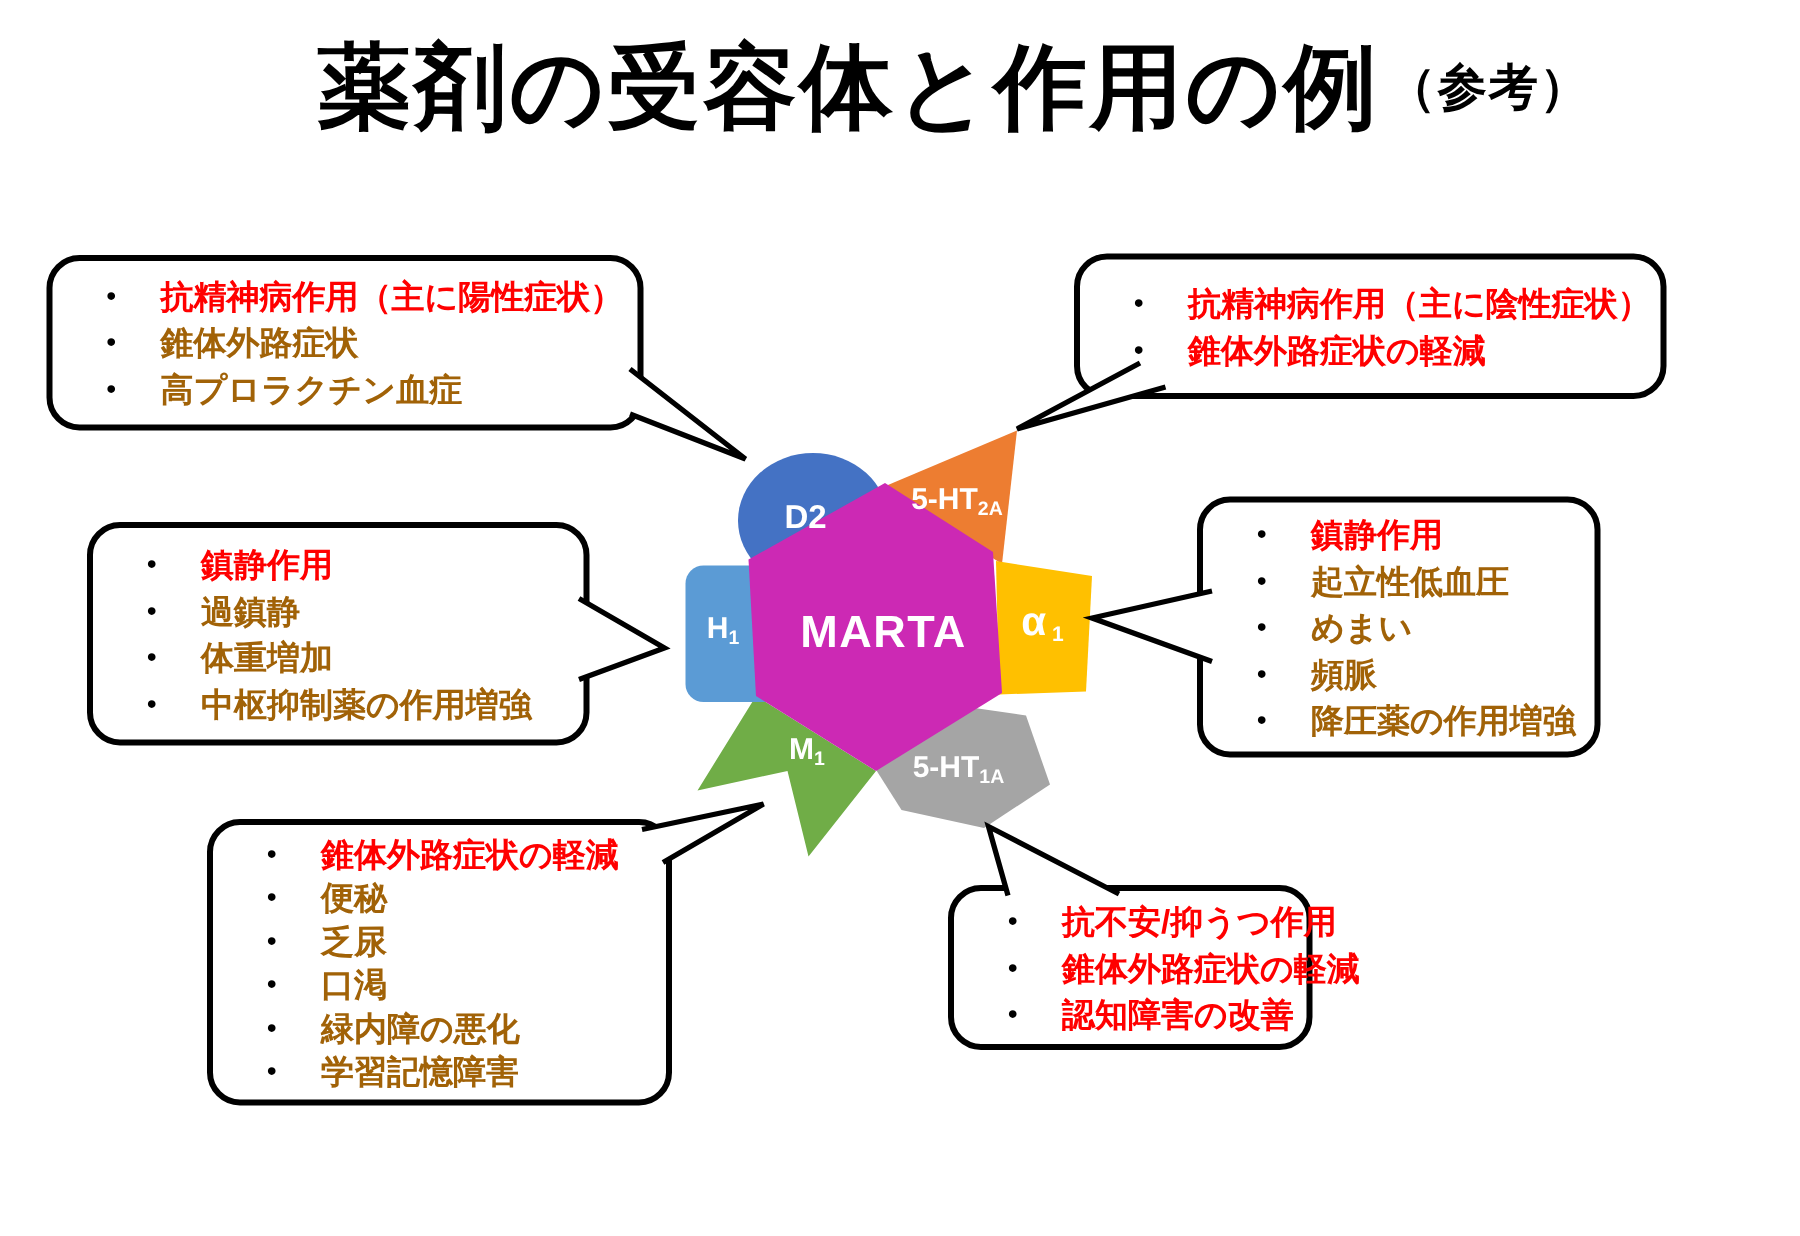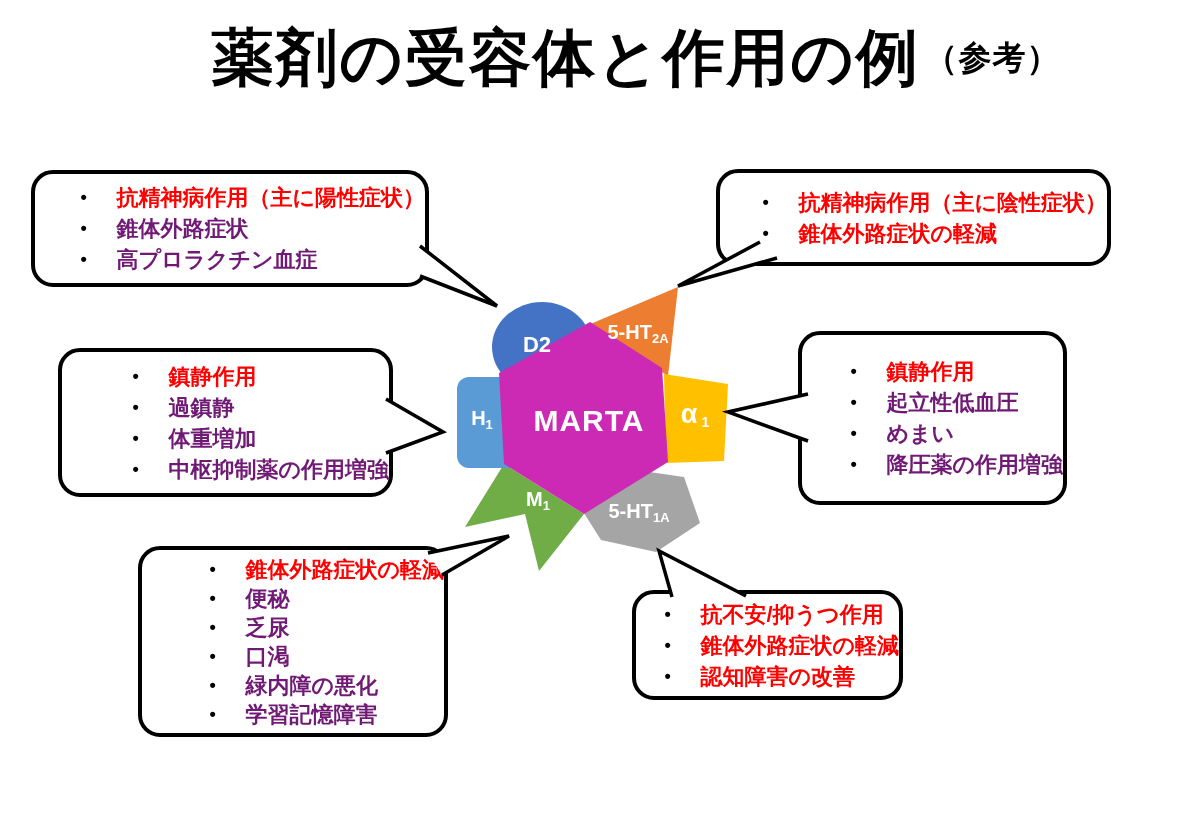--- a/index.html
+++ b/index.html
@@ -17,33 +17,33 @@
   .title-note{font-size:33px;vertical-align:10px;letter-spacing:1px;}
   
   .layer{position:absolute;left:0;top:0;width:1200px;height:824px;pointer-events:none;}
   #diagram{z-index:1;}
   #tails{z-index:3;}
   .shape-label{fill:#ffffff;font-family:"Liberation Sans","DejaVu Sans",sans-serif;font-weight:bold;}
   
   .bubble{
     position:absolute;z-index:2;box-sizing:border-box;
     background:#ffffff;border:4px solid #000;border-radius:22px;
-    display:flex;flex-direction:column;justify-content:center;align-items:flex-end;
+    display:flex;flex-direction:column;justify-content:center;
   }
   .bubble ul{list-style:none;margin:0;padding:0;}
   .bubble li{
     position:relative;padding-left:72px;font-size:22px;line-height:31px;
     white-space:nowrap;
   }
   .bubble li::before{
     content:"\2022";position:absolute;left:36px;top:0;color:#000;font-size:18px;
   }
   .bubble.compact li{line-height:29px;}
   .red{color:#FF0000;}
-  .purple{color:#701a75;}
+  .purple{color:#a16207;}
   
   .legend{position:absolute;left:996px;top:729px;z-index:2;font-size:27px;line-height:36px;white-space:nowrap;}
   .legend-sep{color:#000;}
 </style>
 </head>
 <body>
 
 <div class="canvas">
 
   <div class="title">
@@ -93,36 +93,37 @@
       <li><span class="purple">体重増加</span></li>
       <li><span class="purple">中枢抑制薬の作用増強</span></li>
     </ul>
   </div>
 
   <div class="bubble" style="left:798px;top:331px;width:269px;height:174px;">
     <ul>
       <li><span class="red">鎮静作用</span></li>
       <li><span class="purple">起立性低血圧</span></li>
       <li><span class="purple">めまい</span></li>
+      <li><span class="purple">頻脈</span></li>
       <li><span class="purple">降圧薬の作用増強</span></li>
     </ul>
   </div>
 
   <div class="bubble compact" style="left:138px;top:546px;width:310px;height:191px;">
     <ul>
       <li><span class="red">錐体外路症状の軽減</span></li>
       <li><span class="purple">便秘</span></li>
       <li><span class="purple">乏尿</span></li>
       <li><span class="purple">口渇</span></li>
       <li><span class="purple">緑内障の悪化</span></li>
       <li><span class="purple">学習記憶障害</span></li>
     </ul>
   </div>
 
-  <div class="bubble" style="left:632px;top:590px;width:271px;height:110px;">
+  <div class="bubble" style="left:632px;top:590px;width:243px;height:110px;">
     <ul>
       <li><span class="red">抗不安/抑うつ作用</span></li>
       <li><span class="red">錐体外路症状の軽減</span></li>
       <li><span class="red">認知障害の改善</span></li>
     </ul>
   </div>
 
   <svg id="tails" class="layer" viewBox="0 0 1200 824">
     <g fill="#ffffff" stroke="#000000" stroke-width="3.5" stroke-linejoin="miter">
       <path d="M420,246 L497,306 L420,276"></path>

